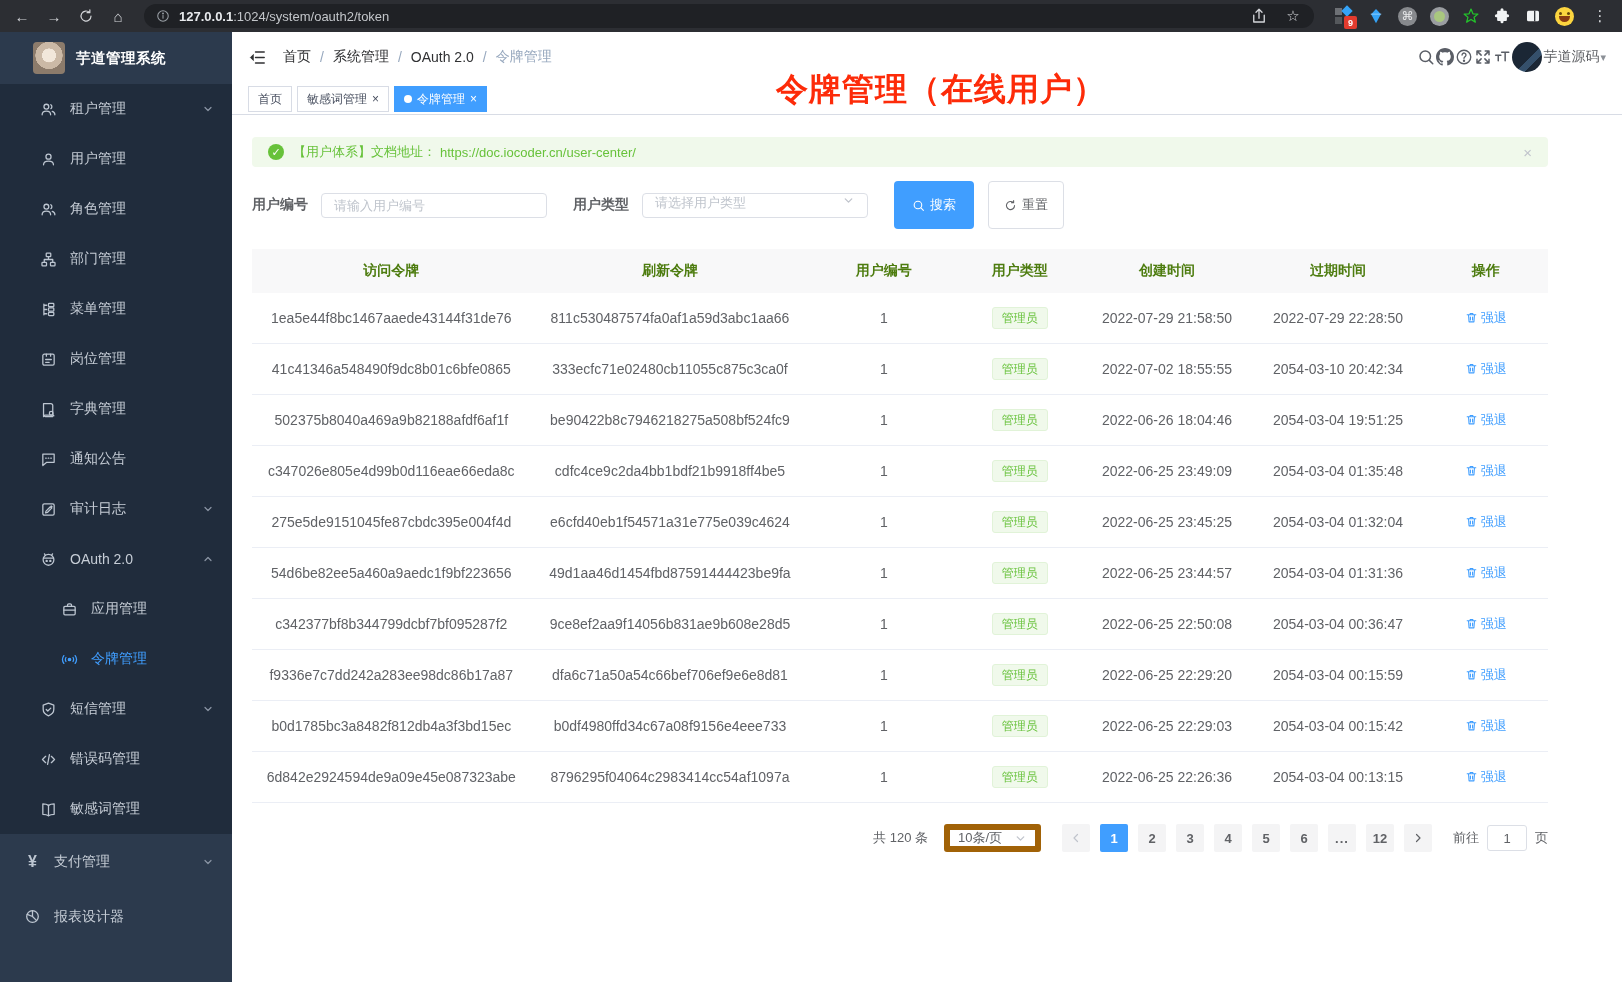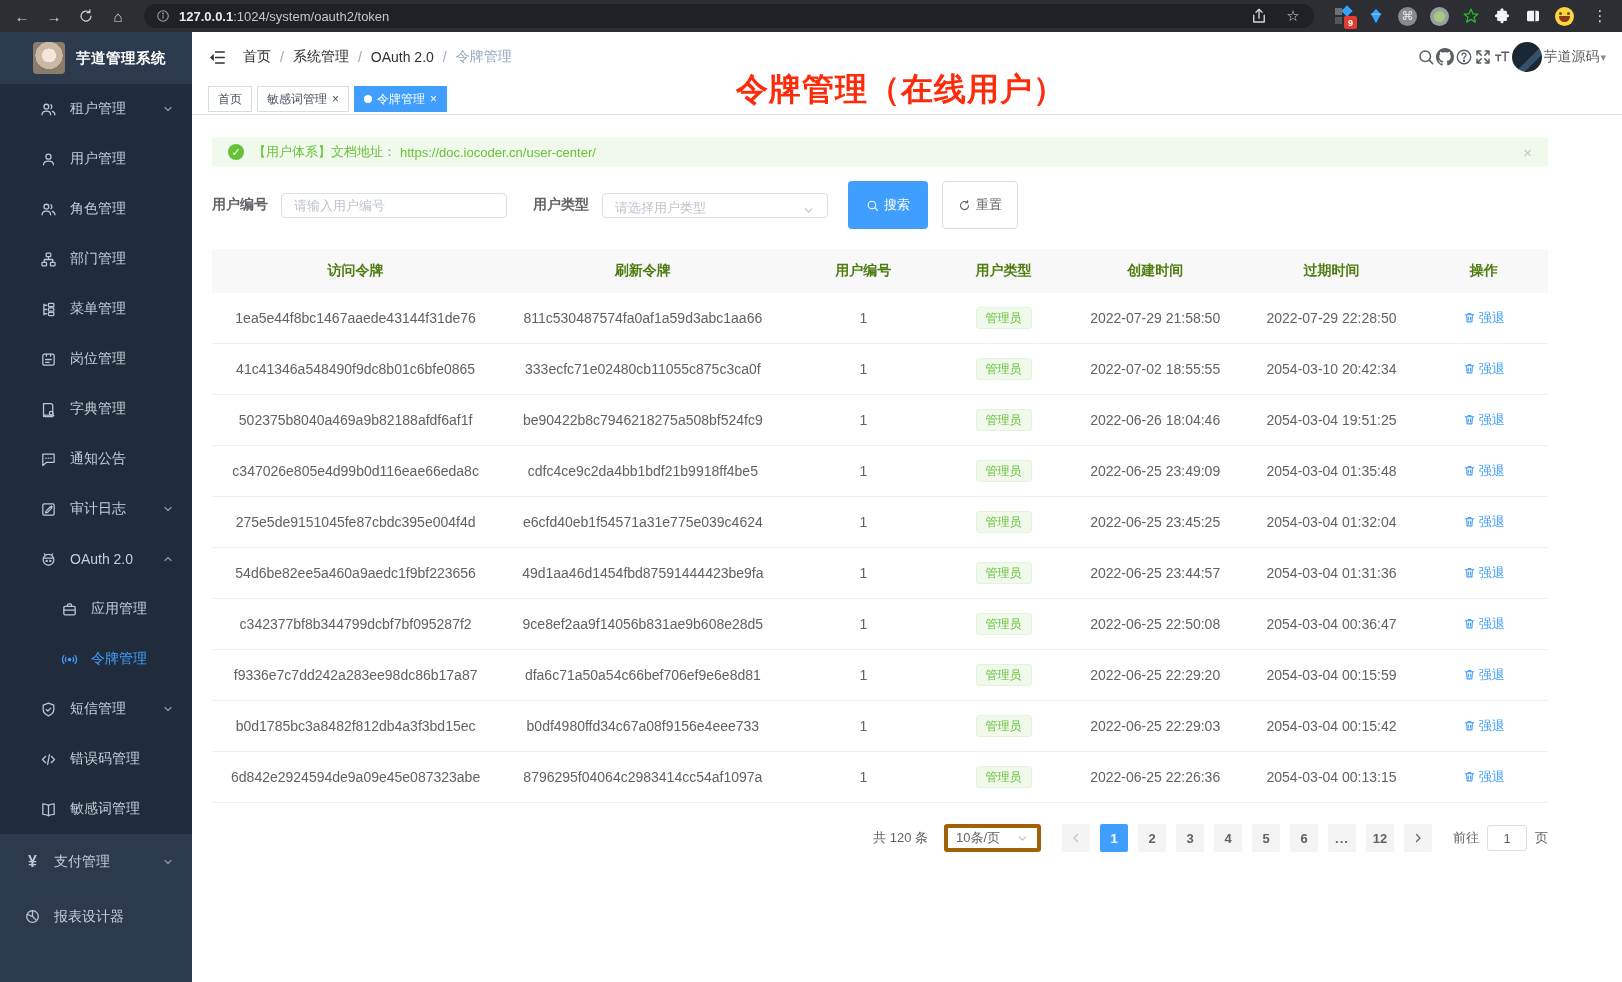--- a/index.html
+++ b/index.html
@@ -27,21 +27,21 @@
   .icon18 { width:18px; height:18px; flex:none; cursor:pointer; }
   .cmd-circle { width:19px; height:19px; border-radius:50%; background:#87898d; color:#e9eaec; font-size:12px; display:flex; align-items:center; justify-content:center; cursor:pointer; }
   .rec-circle { width:19px; height:19px; border-radius:50%; background:#9a9da1; position:relative; cursor:pointer; }
   .rec-circle::after { content:''; position:absolute; inset:4px; border-radius:50%; background:#a9c77f; }
   .emoji-face { width:19px; height:19px; border-radius:50%; background:#fcd53f; position:relative; cursor:pointer; }
   .emoji-face::before { content:''; position:absolute; left:4px; top:5px; width:3px; height:3px; border-radius:50%; background:#66460c; box-shadow:8px 0 0 #66460c; }
   .emoji-face::after { content:''; position:absolute; left:4px; top:9px; width:11px; height:6px; border-radius:0 0 10px 10px; background:#8a3b12; }
 
   
   .app { display:flex; height:950px; }
-  .sidebar { width:192px; flex:none; display:flex; flex-direction:column; background:#202c3c;border-radius:18px; }
+  .sidebar { width:232px; flex:none; display:flex; flex-direction:column; background:#202c3c;border-radius:18px; }
   .logo-bar { height:52px; background:#2c3a4d; display:flex; align-items:center; padding-left:33px; gap:11px; flex:none; cursor:pointer; }
   .logo-avatar { width:32px; height:32px; border-radius:4px; flex:none; background:radial-gradient(circle at 50% 42%, #f2e7da 0 28%, #cbb9a6 29% 55%, #8c7b6b 56% 100%); }
   .logo-title { color:#fff; font-size:14.5px; font-weight:bold; letter-spacing:0.5px; }
   .menu { background:#202c3c; }
   .menu-item { display:flex; align-items:center; height:50px; padding:0 18px 0 40px; color:#c6cdd6; font-size:14px; cursor:pointer; }
   .menu-item .mi-icon { width:17px; height:17px; margin-right:13px; flex:none; color:#bdc6d1; display:flex; align-items:center; justify-content:center; font-size:16px; font-weight:bold; }
   .menu-item.sub { padding-left:61px; }
   .menu-item.active, .menu-item.active .mi-icon { color:#409eff; }
   .mi-arrow { width:12px; height:12px; margin-left:auto; color:#8b95a5; flex:none; }
   .mi-arrow svg { stroke-width:2.4; }
@@ -77,40 +77,40 @@
   .alert { height:30px; background:#f0f9eb; border-radius:4px; display:flex; align-items:center; padding:0 16px; margin-bottom:14px; }
   .alert-check { width:16px; height:16px; border-radius:50%; background:#67c23a; color:#fff; display:flex; align-items:center; justify-content:center; font-size:11px; margin-right:9px; flex:none; }
   .alert-text { font-size:13px; color:#67c23a; }
   .alert-link { font-size:13px; color:#67c23a; text-decoration:none; margin-left:4px; cursor:pointer; }
   .alert-close { margin-left:auto; color:#c0c4cc; font-size:15px; cursor:pointer; }
 
   .filter-row { display:flex; align-items:center; margin-bottom:20px; }
   .f-label { font-size:14px; font-weight:bold; color:#606266; margin-right:13px; }
   .f-input, .f-select { width:226px; height:25px; border:1px solid #dcdfe6; border-radius:4px; font-size:13px; padding:0 12px; color:#606266; background:#fff; font-family:inherit; }
   .f-input::placeholder { color:#bfc4cc; }
-  .f-select { display:flex; align-items:flex-end; justify-content:space-between; margin-right:20px; cursor:pointer; }
+  .f-select { display:flex; align-items:flex-start; justify-content:space-between; margin-right:26px; cursor:pointer; }
   .f-input { margin-right:26px; }
   .f-select .ph { color:#bfc4cc; }
   .sel-caret { width:13px; height:13px; color:#c0c4cc; }
   .btn { height:48px; border-radius:4px; font-size:13px; display:inline-flex; align-items:center; justify-content:center; gap:5px; cursor:pointer; border:1px solid transparent; font-family:inherit; }
   .btn-primary { background:#409eff; color:#fff; padding:0 17px; }
   .btn-plain { background:#fff; color:#606266; border-color:#dcdfe6; padding:0 15px; margin-left:14px; }
   .btn .bicon { width:13px; height:13px; }
 
   table { width:100%; border-collapse:collapse; table-layout:fixed; }
   thead th { background:#f8f8f9; color:#4d7c0f; font-size:14px; font-weight:bold; padding:13px 4px; text-align:center; }
   tbody td { color:#606266; font-size:14px; padding:14px 4px; text-align:center; border-bottom:1px solid #ebeef5; white-space:nowrap; }
   .type-badge { display:inline-block; background:#f0f9eb; border:1px solid #e1f3d8; color:#67c23a; font-size:12px; padding:2px 9px; border-radius:3px; line-height:16px; }
   .action-link { color:#409eff; font-size:13px; cursor:pointer; display:inline-flex; align-items:center; gap:3px; }
   .action-link .bicon { width:13px; height:13px; }
 
   
   .pagination { display:flex; align-items:center; justify-content:flex-end; margin-top:21px; font-size:13px; color:#606266; }
   .pg-total { margin-right:16px; }
-  .pg-size { width:97px; height:28px; border:4px solid #a16207; border-radius:3px; display:flex; align-items:center; justify-content:space-between; padding:0 8px; margin-right:16px; cursor:pointer; background:#fff; }
+  .pg-size { width:97px; height:28px; border:6px solid #a16207; border-radius:3px; display:flex; align-items:center; justify-content:space-between; padding:0 8px; margin-right:16px; cursor:pointer; background:#fff; }
   .pg-btn { min-width:28px; height:28px; background:#f4f4f5; border-radius:2px; display:inline-flex; align-items:center; justify-content:center; margin:0 5px; cursor:pointer; font-weight:bold; color:#606266; padding:0 4px; }
   .pg-btn.arrow svg { width:12px; height:12px; stroke-width:2.4; }
   .pg-btn.disabled { color:#c0c4cc; cursor:default; }
   .pg-btn.active { background:#409eff; color:#fff; cursor:default; }
   .pg-btn.ellipsis { letter-spacing:1px; font-weight:bold; }
   .pg-goto { margin-left:16px; display:flex; align-items:center; gap:8px; }
   .pg-goto input { width:40px; height:26px; border:1px solid #dcdfe6; border-radius:3px; text-align:center; font-size:13px; color:#606266; font-family:inherit; }
 </style>
 </head>
 <body>

